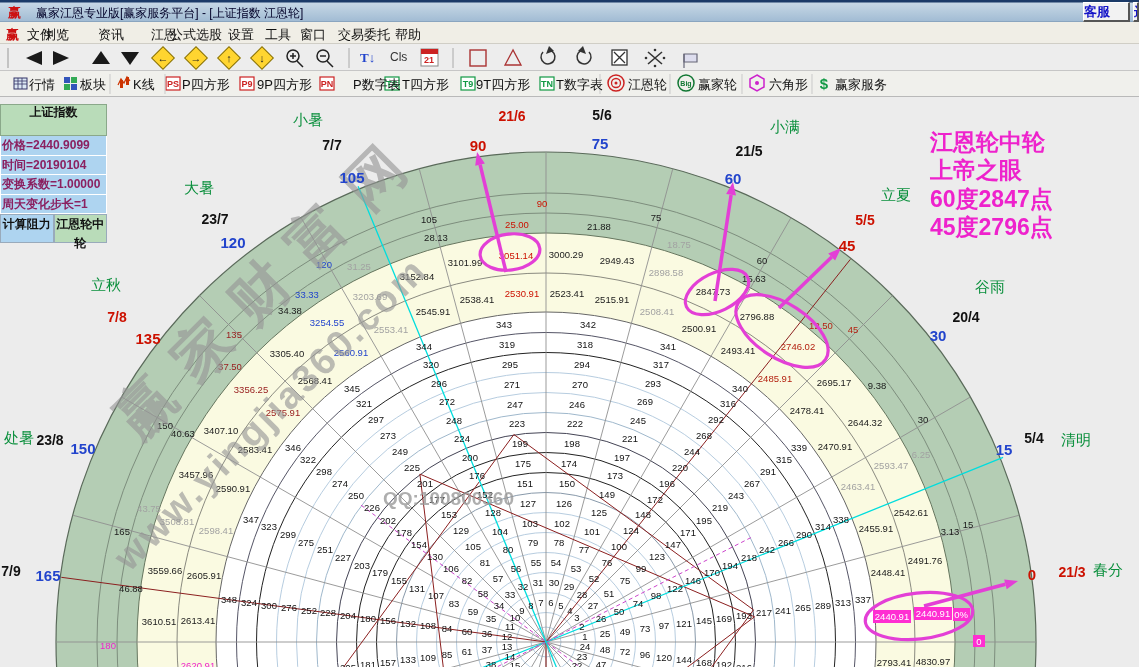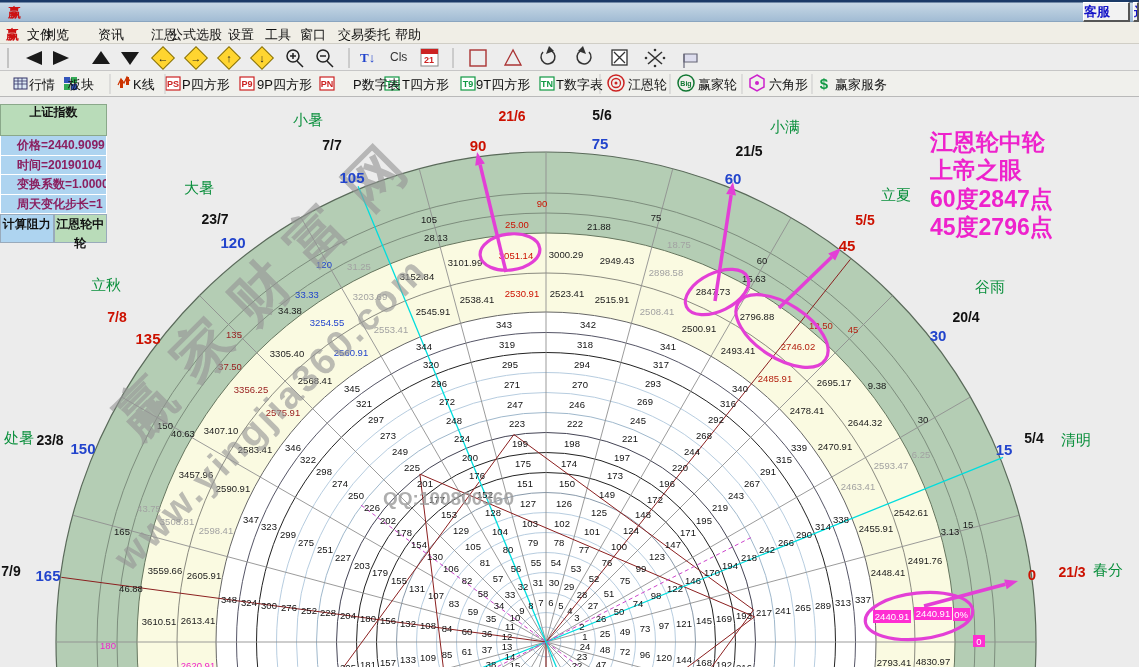--- a/index.html
+++ b/index.html
@@ -6,21 +6,21 @@
 .titlebar .ticon{position:absolute;left:8px;top:4px;font-size:13px;font-weight:bold;color:#cc1111}
 .titlebar .ttext{position:absolute;left:36px;top:5px;font-size:12px;color:#000028}
 .kf{position:absolute;top:2px;height:20px;background:#f2f2f2;border-top:1px solid #fff;border-left:1px solid #fff;border-right:2px solid #555;border-bottom:2px solid #555;color:#1515c8;font-size:13px;font-weight:bold;text-align:left;line-height:17px;z-index:31}
 .menubar{position:absolute;left:0;top:22px;width:1139px;height:22px;background:#f0eee6;border-bottom:1px solid #d0cec6;z-index:30}
 .menubar span{position:absolute;top:4px;font-size:13px;color:#111}
 .tb1{position:absolute;left:0;top:44px;width:1139px;height:27px;background:#ededed;border-bottom:1px solid #c6c6c6;z-index:30}
 .tb2{position:absolute;left:0;top:71px;width:1139px;height:26px;background:#f0f0ec;border-bottom:1px solid #b9b9b9;z-index:30}
 .tb2 span.lbl{position:absolute;top:5px;font-size:13px;color:#111}
 .panel{position:absolute;left:0;top:104px;width:107px;z-index:25;font-size:12px}
 .panel .hd{height:32px;background:#b9dcb9;border:1px solid #8aa88a;text-align:center;font-weight:bold;color:#111;line-height:15px}
-.panel .row{height:19.5px;background:#aed4f0;border:1px solid #ffffff;border-top:none;color:#8b2060;font-weight:bold;line-height:18px;padding-left:16px;white-space:nowrap;overflow:hidden}
+.panel .row{height:19.5px;background:#aed4f0;border:1px solid #ffffff;border-top:none;color:#8b2060;font-weight:bold;line-height:18px;padding-left:1px;white-space:nowrap;overflow:hidden}
 .panel .btns{height:29px;display:flex}
 .panel .btns div{width:53.5px;text-align:center;line-height:19px;color:#111;border:1px solid #9ab;font-weight:bold}
 </style></head>
 <body>
 <svg width="1139" height="667" viewBox="0 0 1139 667" font-family="Liberation Sans, sans-serif" style="position:absolute;left:0;top:0">
 <circle cx="546.0" cy="642.0" r="490" fill="#b4cdb4" stroke="#5a6a5a" stroke-width="1.2"></circle>
 <circle cx="546.0" cy="642.0" r="449" fill="none" stroke="#7d8d7d" stroke-width="1"></circle>
 <circle cx="546.0" cy="642.0" r="429" fill="none" stroke="#7d8d7d" stroke-width="1"></circle>
 <circle cx="546.0" cy="642.0" r="409" fill="#fafae1" stroke="#66765f" stroke-width="1"></circle>
 <circle cx="546.0" cy="642.0" r="369" fill="none" stroke="#8a8a80" stroke-width="1"></circle>
@@ -430,20 +430,21 @@
 <text x="48.0" y="581.0" font-size="15" fill="#2244cc" text-anchor="middle" font-weight="bold">165</text>
 <g font-size="23" font-weight="bold" fill="#ee22cc">
 <text x="930" y="150">江恩轮中轮</text>
 <text x="930" y="178">上帝之眼</text>
 <text x="930" y="207">60度2847点</text>
 <text x="930" y="235">45度2796点</text>
 </g>
 </svg>
 <div class="titlebar">
  <span class="ticon">赢</span>
+ <span class="ttext">赢家江恩专业版[赢家服务平台] - [上证指数 江恩轮]</span>
  <div class="kf" style="left:1083px;width:47px">客服</div>
  <div class="kf" style="left:1133px;width:6px;overflow:hidden">进</div>
 </div>
 <div class="menubar">
  <span style="left:6px;color:#cc1111;font-weight:bold">赢</span>
  <span style="left:27px">文件</span>
     <span style="left:43px">浏览</span>
  <span style="left:98px">资讯</span>
     <span style="left:151px">江恩</span>
  <span style="left:170px">公式选股</span>
@@ -545,21 +546,21 @@
   <g stroke="#c9c9c9">
         <line x1="110" y1="3" x2="110" y2="23"></line>
         <line x1="165" y1="3" x2="165" y2="23"></line>
         <line x1="600" y1="3" x2="600" y2="23"></line>
         <line x1="670" y1="3" x2="670" y2="23"></line>
         <line x1="742" y1="3" x2="742" y2="23"></line>
         <line x1="812" y1="3" x2="812" y2="23"></line>
       </g>
  </svg>
  <span class="lbl" style="left:29px">行情</span>
- <span class="lbl" style="left:68px">板块</span>
+ <span class="lbl" style="left:80px">板块</span>
  <span class="lbl" style="left:133px">K线</span>
  <span class="lbl" style="left:182px">P四方形</span>
  <span class="lbl" style="left:257px">9P四方形</span>
  <span class="lbl" style="left:353px">P数字表</span>
  <span class="lbl" style="left:402px">T四方形</span>
  <span class="lbl" style="left:476px">9T四方形</span>
  <span class="lbl" style="left:556px">T数字表</span>
  <span class="lbl" style="left:628px">江恩轮</span>
  <span class="lbl" style="left:698px">赢家轮</span>
  <span class="lbl" style="left:769px">六角形</span>

